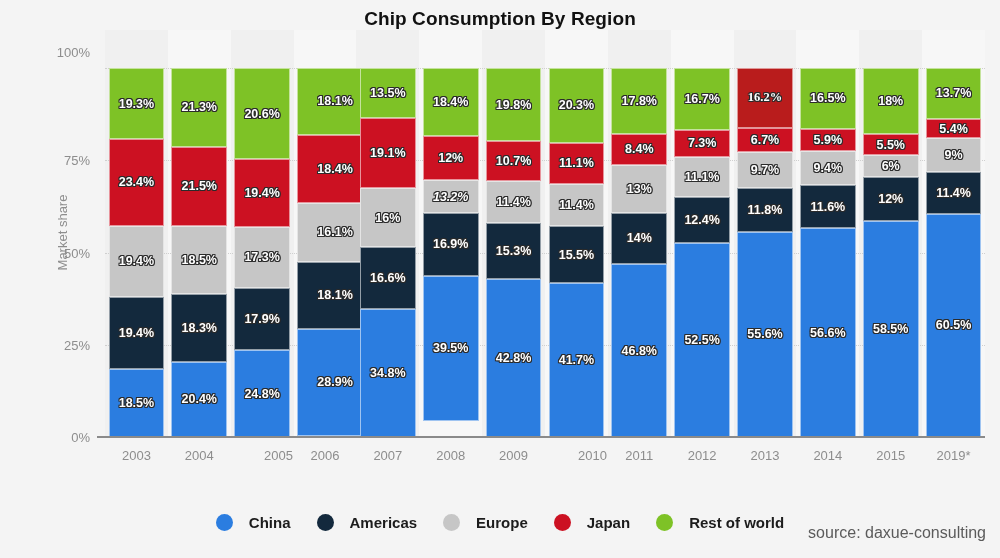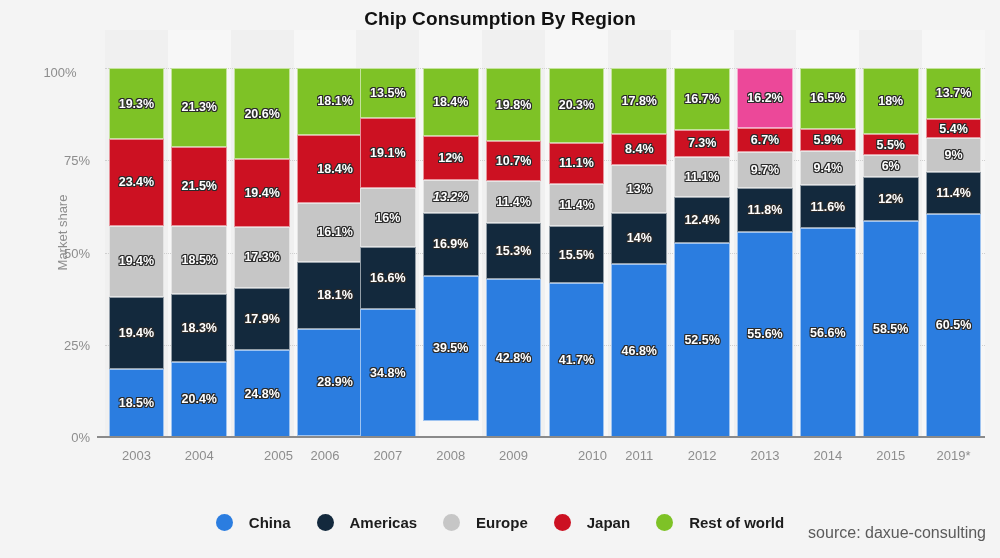--- a/index.html
+++ b/index.html
@@ -117,21 +117,21 @@
 <div id="chart-root">
 
   <div class="chart-title">Chip Consumption By Region</div>
 
   <div class="ylabel">Market share</div>
   <div id="yticks">
       <div class="ytick" style="top: 437px;">0%</div>
       <div class="ytick" style="top: 344.75px;">25%</div>
       <div class="ytick" style="top: 252.5px;">50%</div>
       <div class="ytick" style="top: 160.25px;">75%</div>
-      <div class="ytick" style="top: 72px; text-align: center;">100%</div>
+      <div class="ytick" style="top: 52px;">100%</div>
     </div>
   <div id="xticks">
       <div class="xtick" style="left: 105px; width: 62.8571px;">2003</div>
       <div class="xtick" style="left: 167.857px; width: 62.8571px;">2004</div>
       <div class="xtick" style="left: 247px; width: 62.8571px;">2005</div>
       <div class="xtick" style="left: 293.571px; width: 62.8571px;">2006</div>
       <div class="xtick" style="left: 356.429px; width: 62.8571px;">2007</div>
       <div class="xtick" style="left: 419.286px; width: 62.8571px;">2008</div>
       <div class="xtick" style="left: 482.143px; width: 62.8571px;">2009</div>
       <div class="xtick" style="left: 561px; width: 62.8571px;">2010</div>
@@ -331,21 +331,21 @@
             <span class="seg-label">11.1%</span>
           </div>
           <div class="seg" style="height: 45.756px; background: rgb(19, 41, 61);">
             <span class="seg-label">12.4%</span>
           </div>
           <div class="seg" style="height: 193.725px; background: rgb(43, 125, 224);">
             <span class="seg-label">52.5%</span>
           </div>
         </div>
         <div class="bar" style="left: 632.071px; width: 55.8571px;">
-          <div class="seg" style="height: 59.778px; background: #ec4899;">
+          <div class="seg" style="height: 59.778px; background: #b91c1c; font-family: Liberation Serif, serif;">
             <span class="seg-label">16.2%</span>
           </div>
           <div class="seg" style="height: 24.723px; background: rgb(204, 17, 34);">
             <span class="seg-label">6.7%</span>
           </div>
           <div class="seg" style="height: 35.793px; background: rgb(198, 198, 198);">
             <span class="seg-label">9.7%</span>
           </div>
           <div class="seg" style="height: 43.542px; background: rgb(19, 41, 61);">
             <span class="seg-label">11.8%</span>

